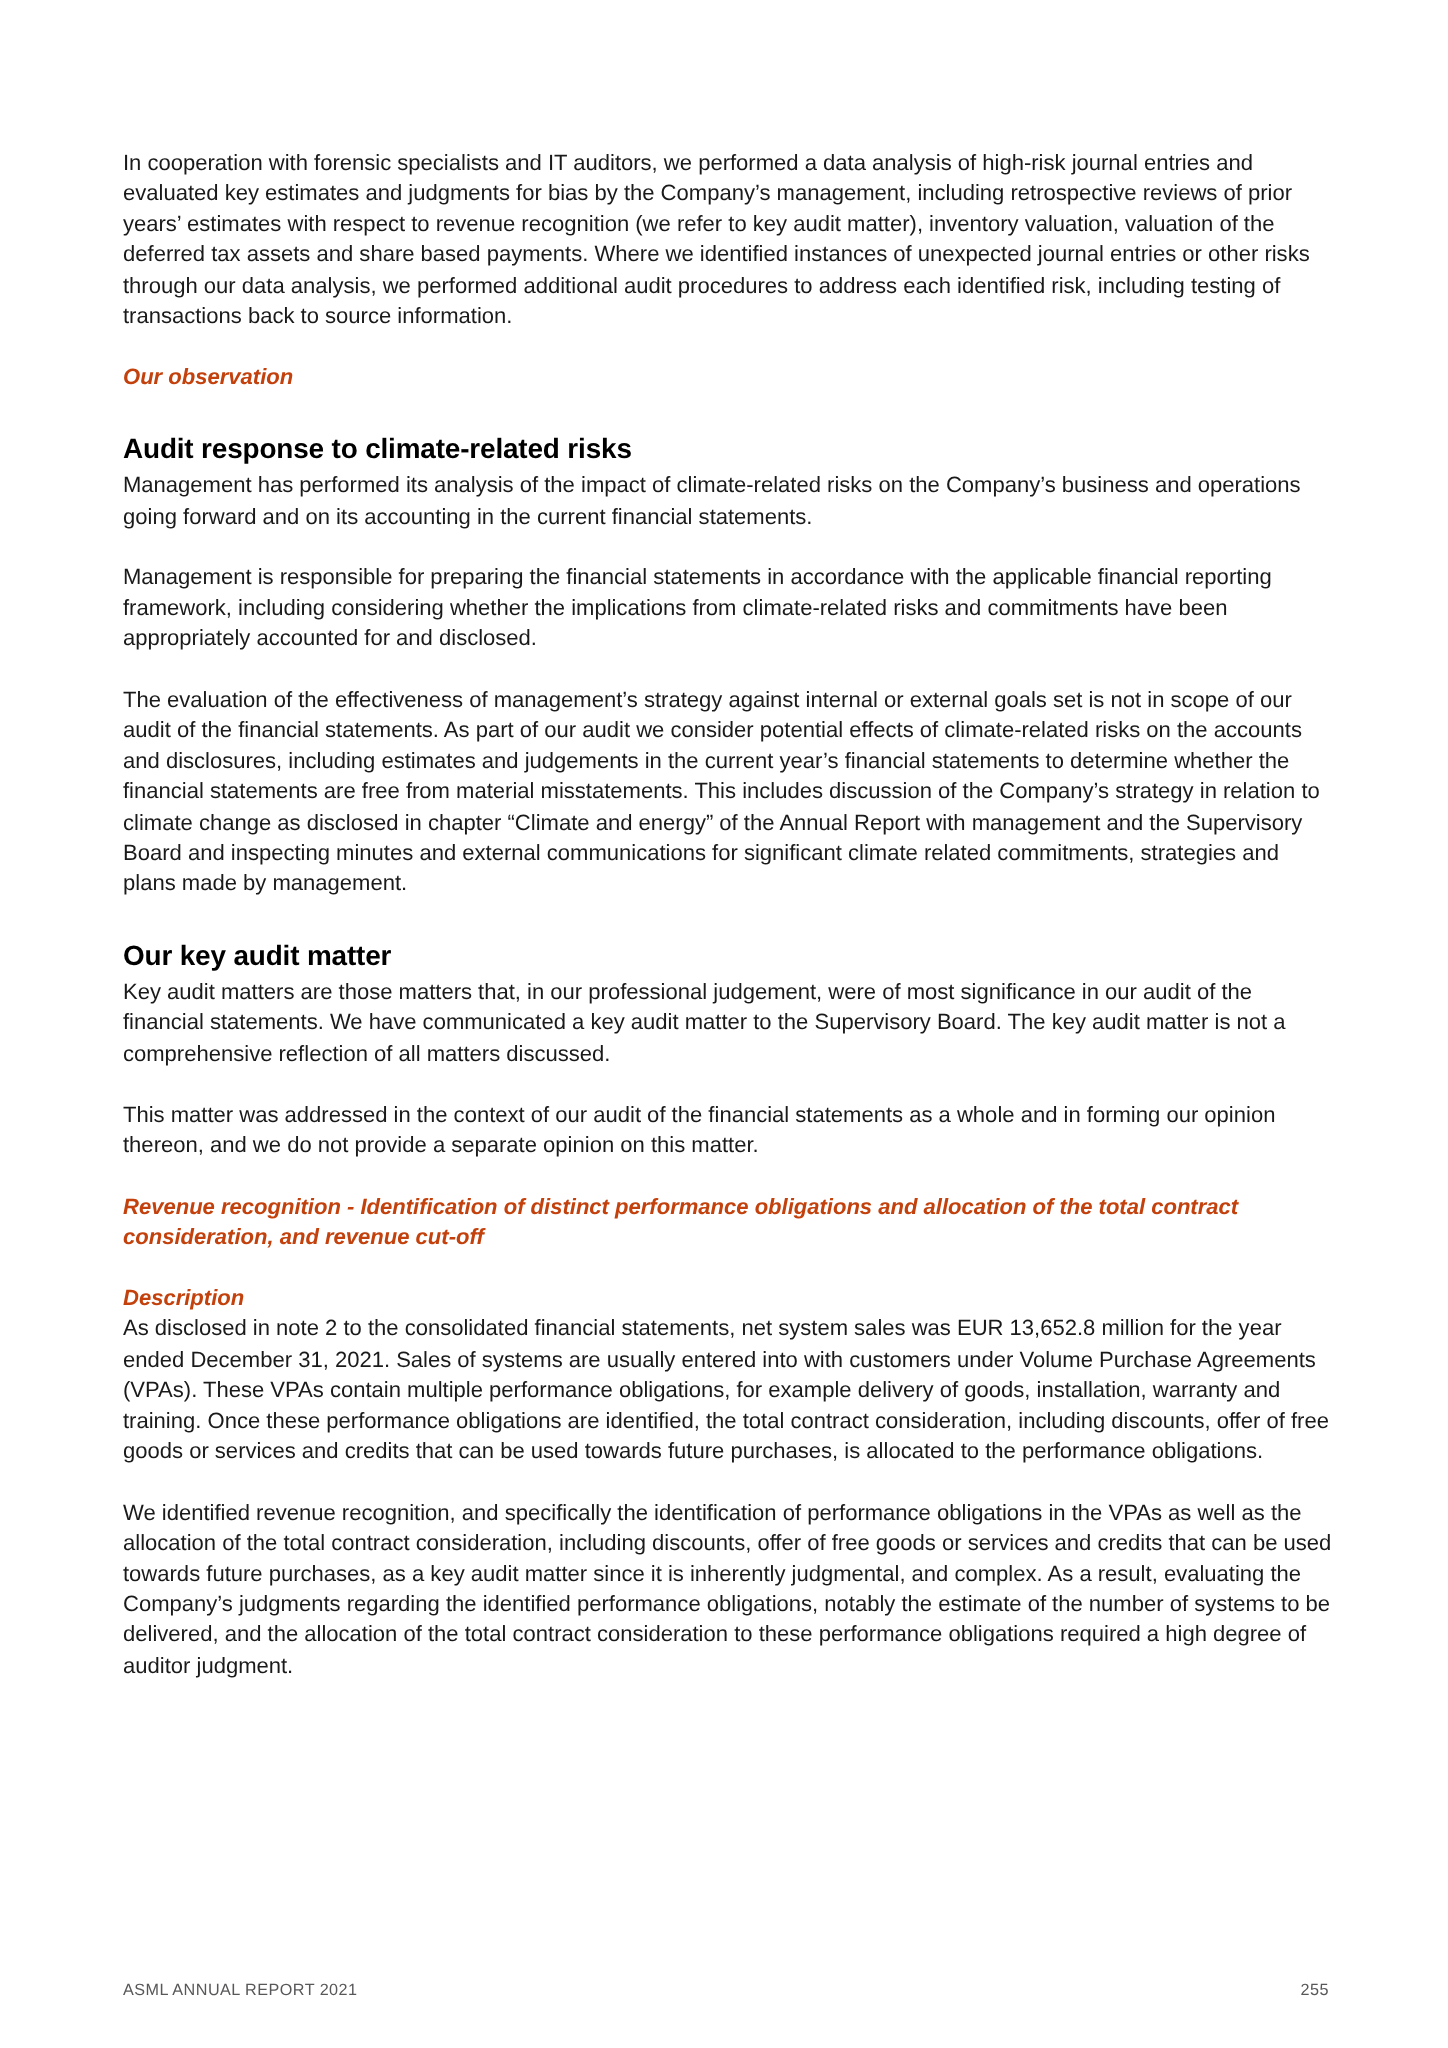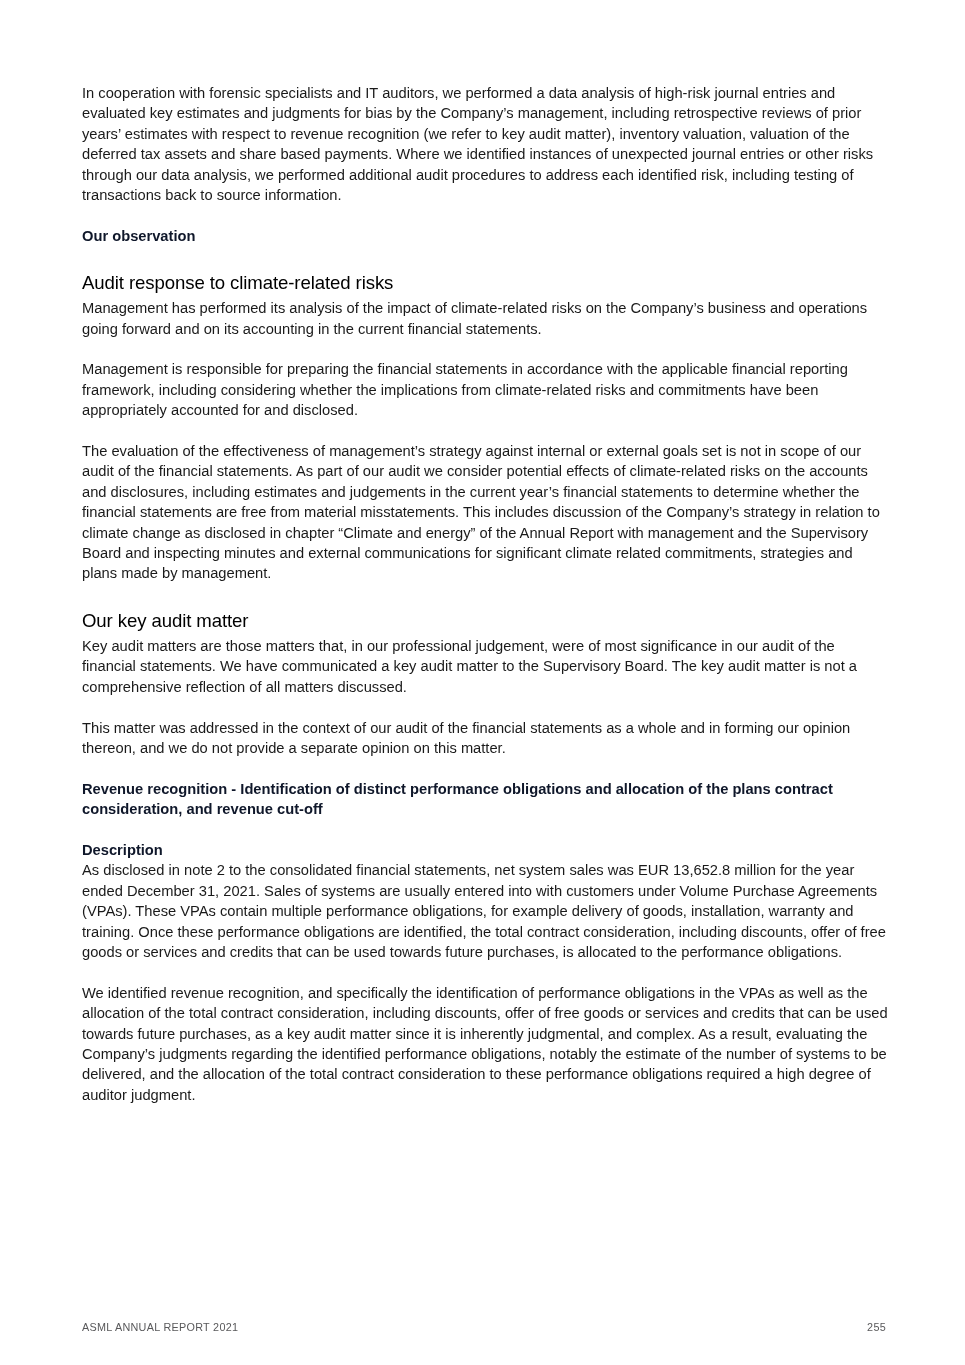--- a/index.html
+++ b/index.html
@@ -10,41 +10,42 @@
   body {
     width: 965px;
     height: 1365px;
     position: relative;
     overflow: hidden;
     font-family: "Liberation Sans", sans-serif;
   }
   .page {
     position: absolute;
     left: 82px;
-    top: 83px;
+    top: 99px;
     width: 806px;
   }
   .page p {
     margin: 0 0 20.4px 0;
     font-size: 14.7px;
     line-height: 20.4px;
     color: #1a1a1a;
     letter-spacing: 0;
   }
   .page p.sub {
     font-weight: 700;
-    color: #0f172a;
+    color: #c2410c;
+    font-style: italic;
   }
   .page p.tight {
     margin-bottom: 0;
   }
   .page h2 {
     font-size: 18.6px;
     line-height: 23px;
-    font-weight: 400;
+    font-weight: 700;
     color: #000000;
     margin: 25px 0 4px 0;
     letter-spacing: -0.1px;
   }
   .footer {
     position: absolute;
     left: 82px;
     right: 79px;
     bottom: 31px;
     display: flex;
@@ -62,21 +63,21 @@
 <main class="page">
   <p>In cooperation with forensic specialists and IT auditors, we performed a data analysis of high-risk journal entries and evaluated key estimates and judgments for bias by the Company’s management, including retrospective reviews of prior years’ estimates with respect to revenue recognition (we refer to key audit matter), inventory valuation, valuation of the deferred tax assets and share based payments. Where we identified instances of unexpected journal entries or other risks through our data analysis, we performed additional audit procedures to address each identified risk, including testing of transactions back to source information.</p>
   <p class="sub">Our observation</p>
   <h2>Audit response to climate-related risks</h2>
   <p>Management has performed its analysis of the impact of climate-related risks on the Company’s business and operations going forward and on its accounting in the current financial statements.</p>
   <p>Management is responsible for preparing the financial statements in accordance with the applicable financial reporting framework, including considering whether the implications from climate-related risks and commitments have been appropriately accounted for and disclosed.</p>
   <p>The evaluation of the effectiveness of management’s strategy against internal or external goals set is not in scope of our audit of the financial statements. As part of our audit we consider potential effects of climate-related risks on the accounts and disclosures, including estimates and judgements in the current year’s financial statements to determine whether the financial statements are free from material misstatements. This includes discussion of the Company’s strategy in relation to climate change as disclosed in chapter “Climate and energy” of the Annual Report with management and the Supervisory Board and inspecting minutes and external communications for significant climate related commitments, strategies and plans made by management.</p>
   <h2>Our key audit matter</h2>
   <p>Key audit matters are those matters that, in our professional judgement, were of most significance in our audit of the financial statements. We have communicated a key audit matter to the Supervisory Board. The key audit matter is not a comprehensive reflection of all matters discussed.</p>
   <p>This matter was addressed in the context of our audit of the financial statements as a whole and in forming our opinion thereon, and we do not provide a separate opinion on this matter.</p>
-  <p class="sub">Revenue recognition - Identification of distinct performance obligations and allocation of the plans contract consideration, and revenue cut-off</p>
+  <p class="sub">Revenue recognition - Identification of distinct performance obligations and allocation of the total contract consideration, and revenue cut-off</p>
   <p class="sub tight">Description</p>
   <p>As disclosed in note 2 to the consolidated financial statements, net system sales was EUR 13,652.8 million for the year ended December 31, 2021. Sales of systems are usually entered into with customers under Volume Purchase Agreements (VPAs). These VPAs contain multiple performance obligations, for example delivery of goods, installation, warranty and training. Once these performance obligations are identified, the total contract consideration, including discounts, offer of free goods or services and credits that can be used towards future purchases, is allocated to the performance obligations.</p>
   <p>We identified revenue recognition, and specifically the identification of performance obligations in the VPAs as well as the allocation of the total contract consideration, including discounts, offer of free goods or services and credits that can be used towards future purchases, as a key audit matter since it is inherently judgmental, and complex. As a result, evaluating the Company’s judgments regarding the identified performance obligations, notably the estimate of the number of systems to be delivered, and the allocation of the total contract consideration to these performance obligations required a high degree of auditor judgment.</p>
 </main>
 
 <footer class="footer">
   <span>ASML ANNUAL REPORT 2021</span>
   <span>255</span>
 </footer>
 

